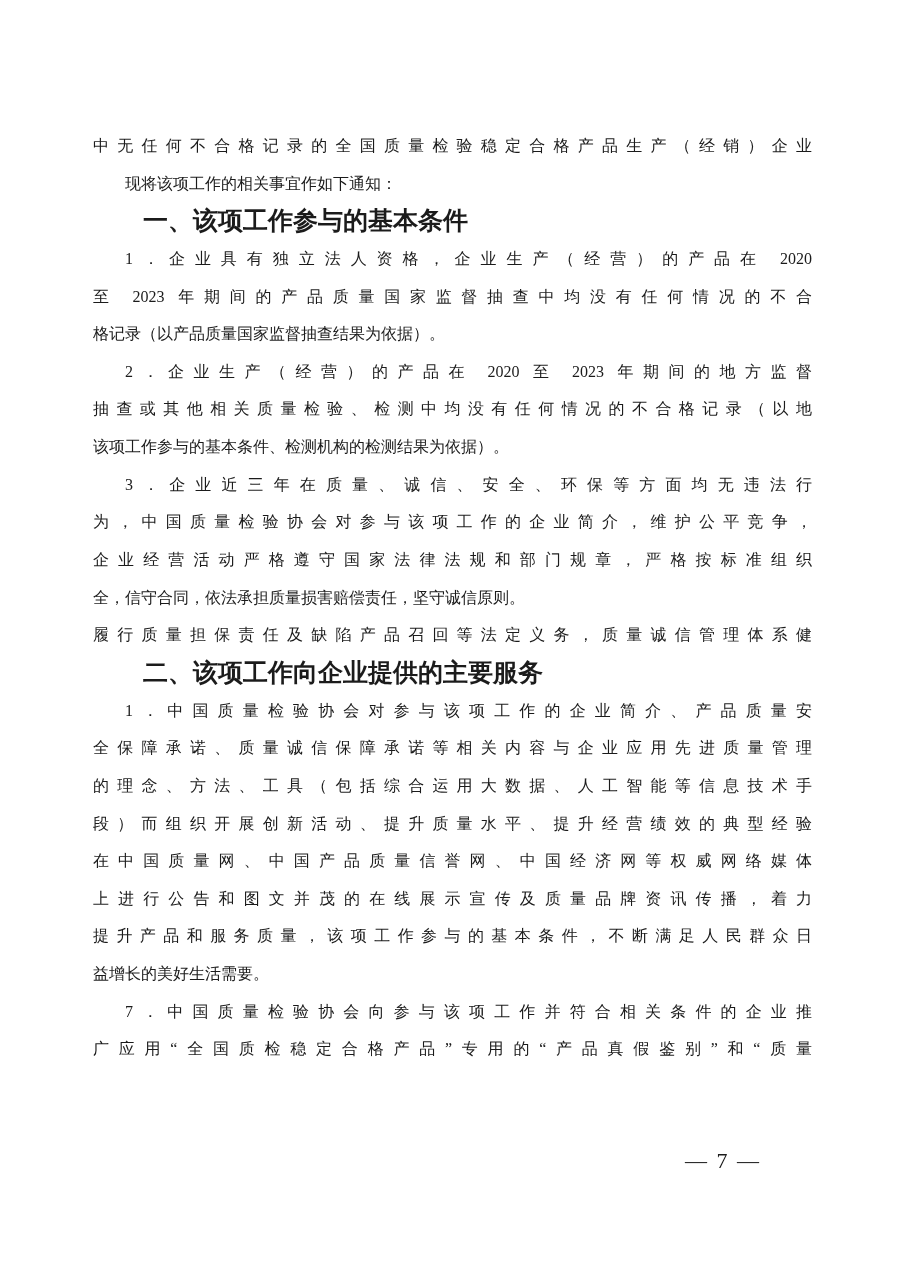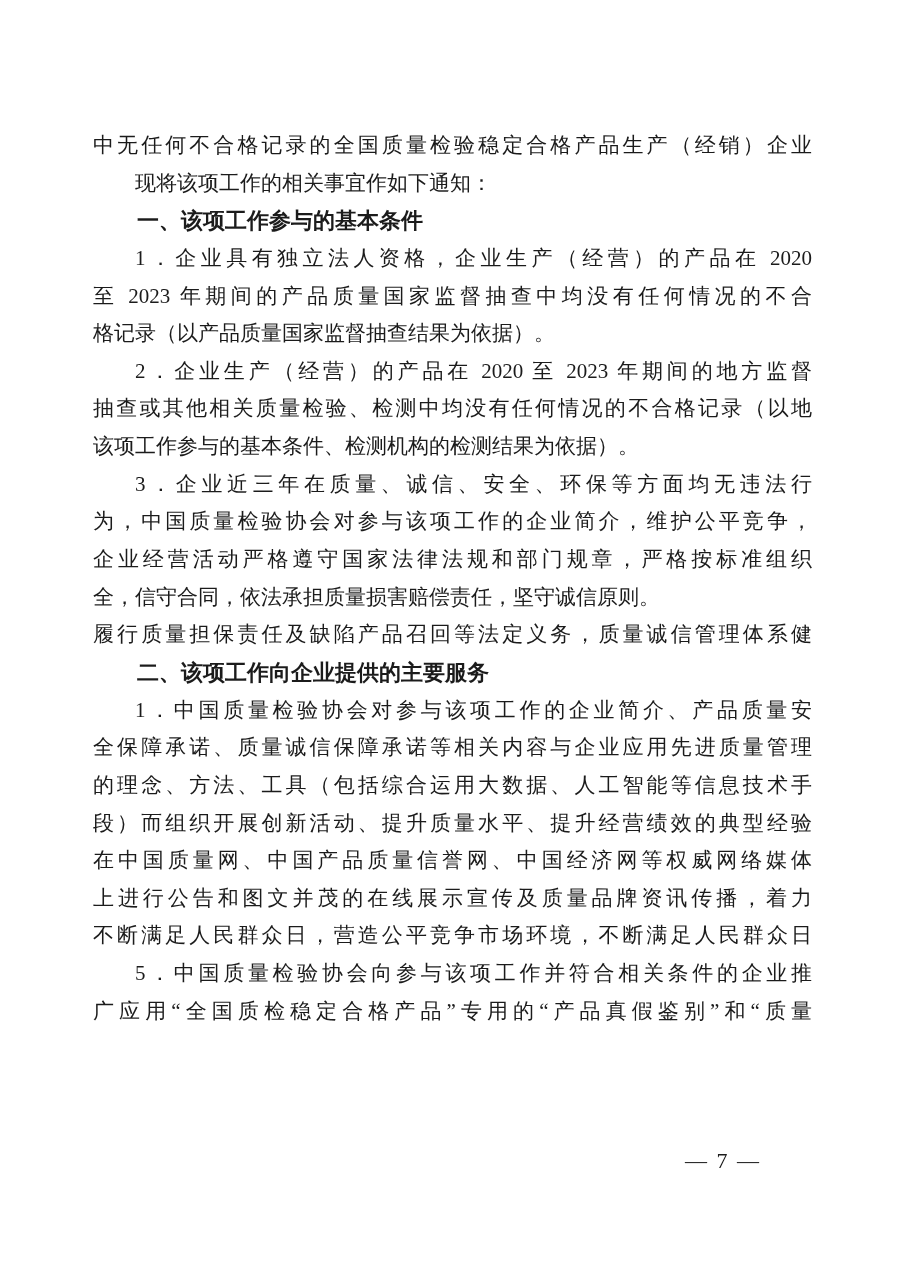--- a/index.html
+++ b/index.html
@@ -18,35 +18,35 @@
   }
   .content {
     position: absolute;
     left: 93px;
     top: 127px;
     width: 719px;
   }
   .ln {
     height: 37.65px;
     line-height: 37.65px;
-    font-size: 21px;
+    font-size: 16px;
     overflow: hidden;
     text-align: left;
   }
   .j {
     text-align: justify;
     text-align-last: justify;
   }
   .ind {
     text-indent: 2em;
   }
   .h {
     font-family: "Liberation Sans", "DejaVu Sans", sans-serif;
     font-weight: bold;
-    font-size: 22px;
+    font-size: 25px;
   }
   .page-number {
     position: absolute;
     left: 685px;
     top: 1147px;
     font-size: 22px;
     line-height: 28px;
     letter-spacing: 2px;
     color: #1b1b1b;
   }
@@ -70,18 +70,19 @@
     <div class="ln j">企业经营活动严格遵守国家法律法规和部门规章，严格按标准组织</div>
     <div class="ln">全，信守合同，依法承担质量损害赔偿责任，坚守诚信原则。</div>
     <div class="ln j">履行质量担保责任及缺陷产品召回等法定义务，质量诚信管理体系健</div>
     <div class="ln ind h">二、该项工作向企业提供的主要服务</div>
     <div class="ln ind j">1．中国质量检验协会对参与该项工作的企业简介、产品质量安</div>
     <div class="ln j">全保障承诺、质量诚信保障承诺等相关内容与企业应用先进质量管理</div>
     <div class="ln j">的理念、方法、工具（包括综合运用大数据、人工智能等信息技术手</div>
     <div class="ln j">段）而组织开展创新活动、提升质量水平、提升经营绩效的典型经验</div>
     <div class="ln j">在中国质量网、中国产品质量信誉网、中国经济网等权威网络媒体</div>
     <div class="ln j">上进行公告和图文并茂的在线展示宣传及质量品牌资讯传播，着力</div>
-    <div class="ln j">不断满足人民群众日，营造公平竞争市场环境，不断满足人民群众日</div>
-    <div class="ln ind j">5．中国质量检验协会向参与该项工作并符合相关条件的企业推</div>
+    <div class="ln j">提升产品和服务质量，该项工作参与的基本条件，不断满足人民群众日</div>
+    <div class="ln">益增长的美好生活需要。</div>
+    <div class="ln ind j">7．中国质量检验协会向参与该项工作并符合相关条件的企业推</div>
     <div class="ln j">广应用“全国质检稳定合格产品”专用的“产品真假鉴别”和“质量</div>
   </div>
   <div class="page-number">— 7 —</div>
 </div>
 
 </body></html>

